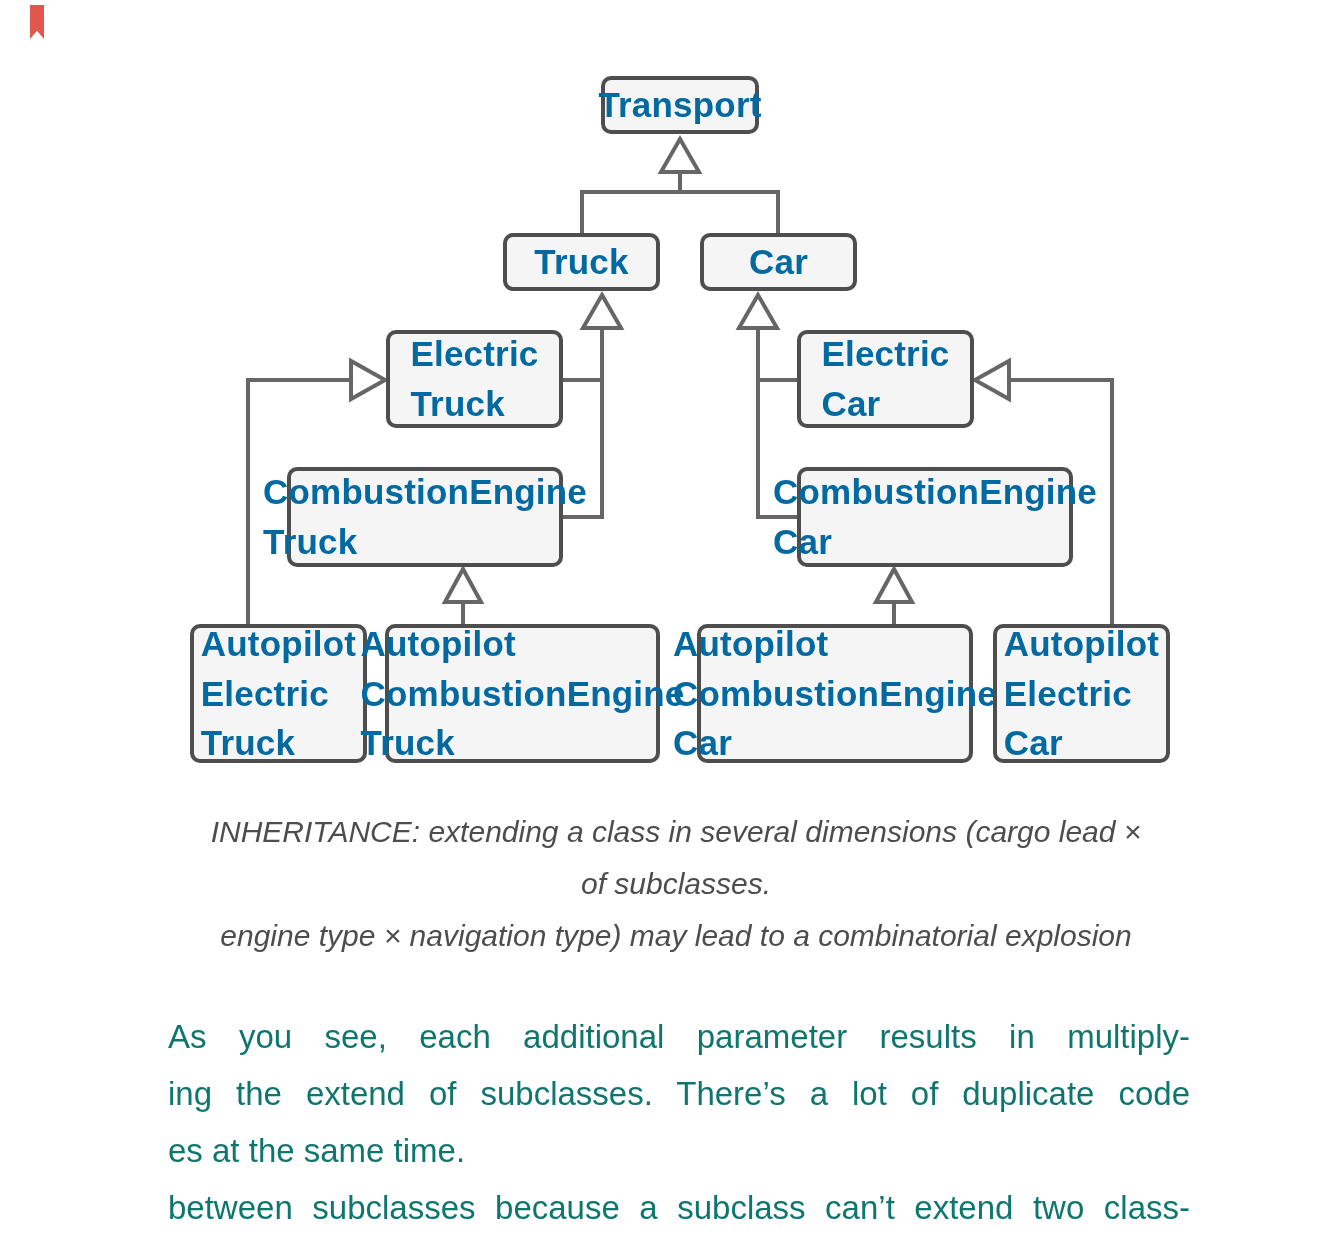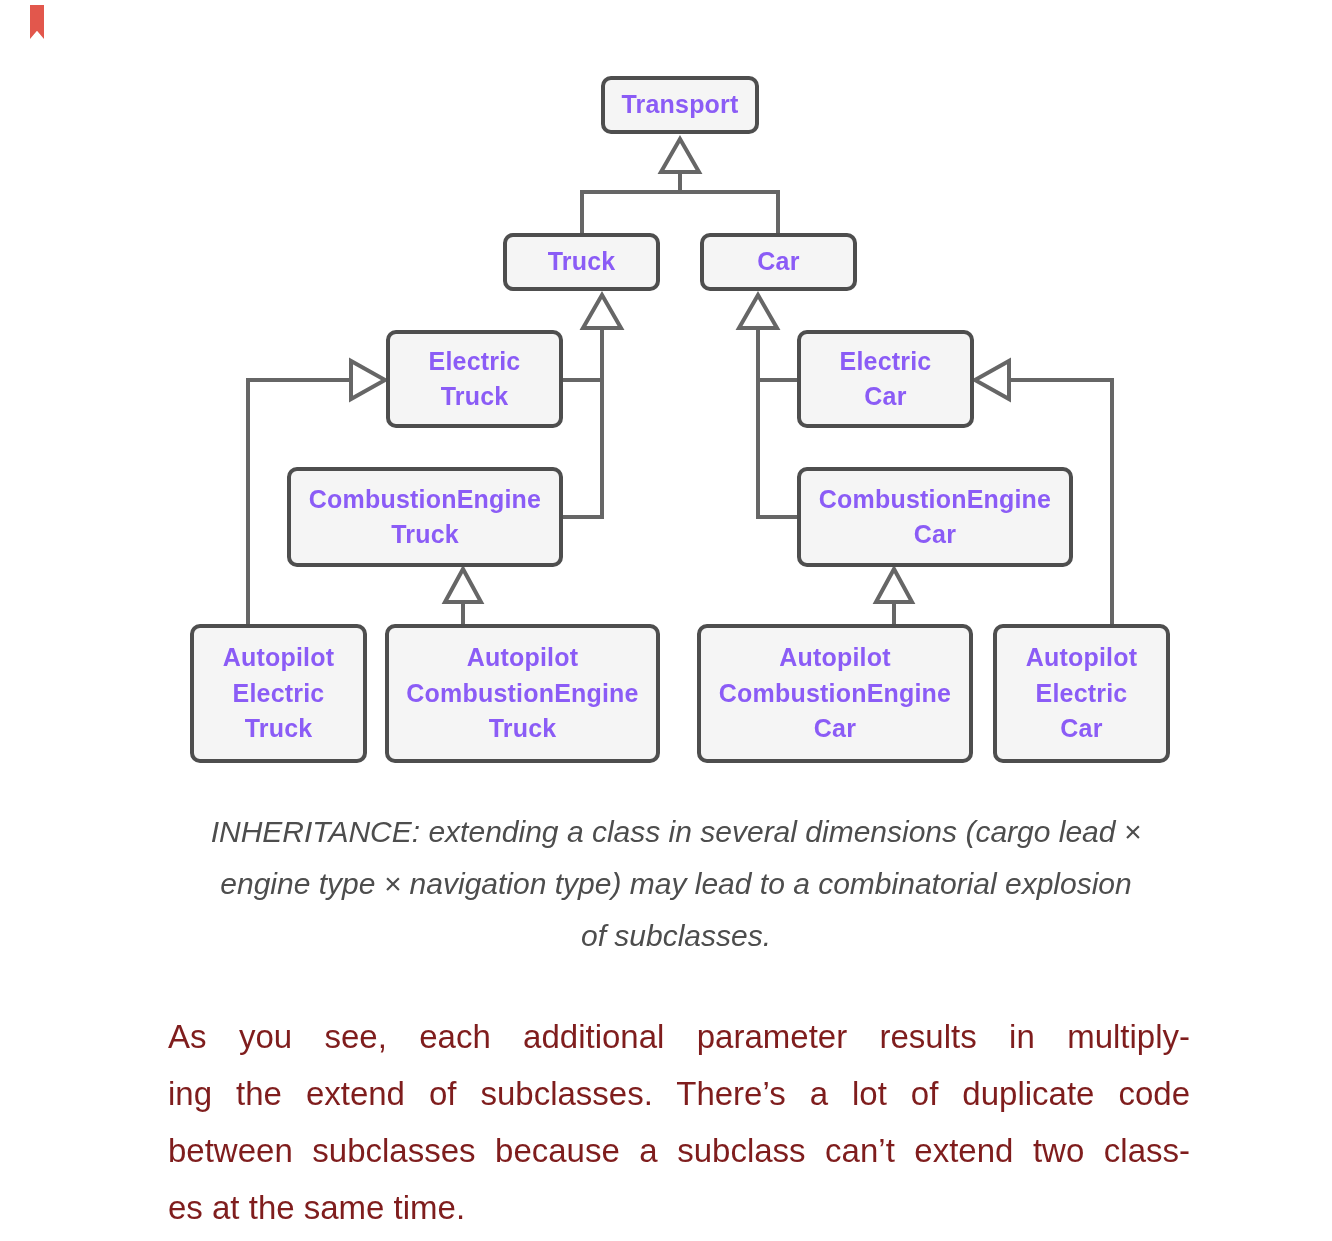--- a/index.html
+++ b/index.html
@@ -16,35 +16,35 @@
   }
   
   .diagram{position:absolute;left:0;top:0;width:1332px;height:800px;}
   .edges{position:absolute;left:0;top:0;}
   .node{
     position:absolute;box-sizing:border-box;
     background:#f5f5f5;border:4px solid #4e4e4e;border-radius:10px;
     display:flex;align-items:center;justify-content:center;
   }
   .node-label{
-    white-space:pre-line;text-align:center;
-    font-weight:bold;font-size:25px;line-height:1.42;color:#8b5cf6;
+    white-space:pre-line;
+    font-weight:bold;font-size:35px;line-height:1.42;color:#0369a1;
     letter-spacing:0.2px;
   }
   
   .caption{
     position:absolute;left:20px;top:806px;width:1312px;
     font-style:italic;font-size:30px;line-height:52px;color:#4d4d4d;
     text-align:center;
   }
   .caption .cap-line{white-space:nowrap;}
   
   .bodytext{
     position:absolute;left:168px;top:1008px;width:1022px;
-    font-size:33px;line-height:57px;color:#7f1d1d;
+    font-size:33px;line-height:57px;color:#0f766e;
   }
   .bodytext .line{text-align:justify;text-align-last:justify;white-space:nowrap;}
   .bodytext .line.last{text-align-last:left;}
 </style>
 </head>
 <body>
 
 <div id="canvas">
 
   <div class="bookmark"></div>
@@ -134,24 +134,24 @@
     <div class="node" style="left:993px;top:624px;width:177px;height:139px">
       <span class="node-label">Autopilot
 Electric
 Car</span>
     </div>
 
   </div>
 
   <div class="caption">
     <div class="cap-line">INHERITANCE: extending a class in several dimensions (cargo lead ×</div>
+    <div class="cap-line">of subclasses.</div>
     <div class="cap-line">engine type × navigation type) may lead to a combinatorial explosion</div>
-    <div class="cap-line">of subclasses.</div>
   </div>
 
   <div class="bodytext">
     <div class="line">As you see, each additional parameter results in multiply-</div>
     <div class="line">ing the extend of subclasses. There’s a lot of duplicate code</div>
+    <div class="line last">es at the same time.</div>
     <div class="line">between subclasses because a subclass can’t extend two class-</div>
-    <div class="line last">es at the same time.</div>
   </div>
 
 </div>
 
 </body></html>

